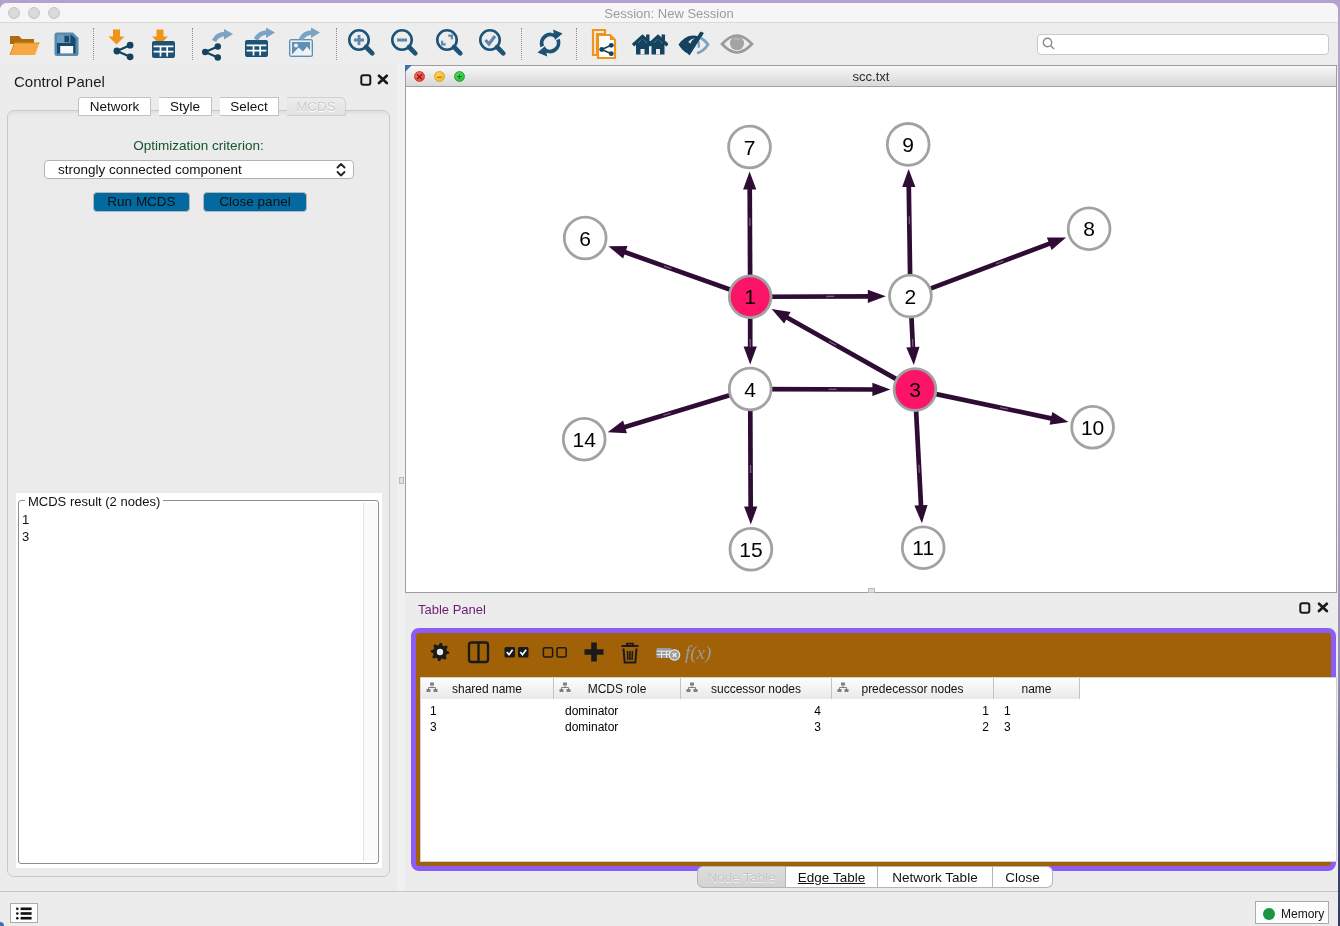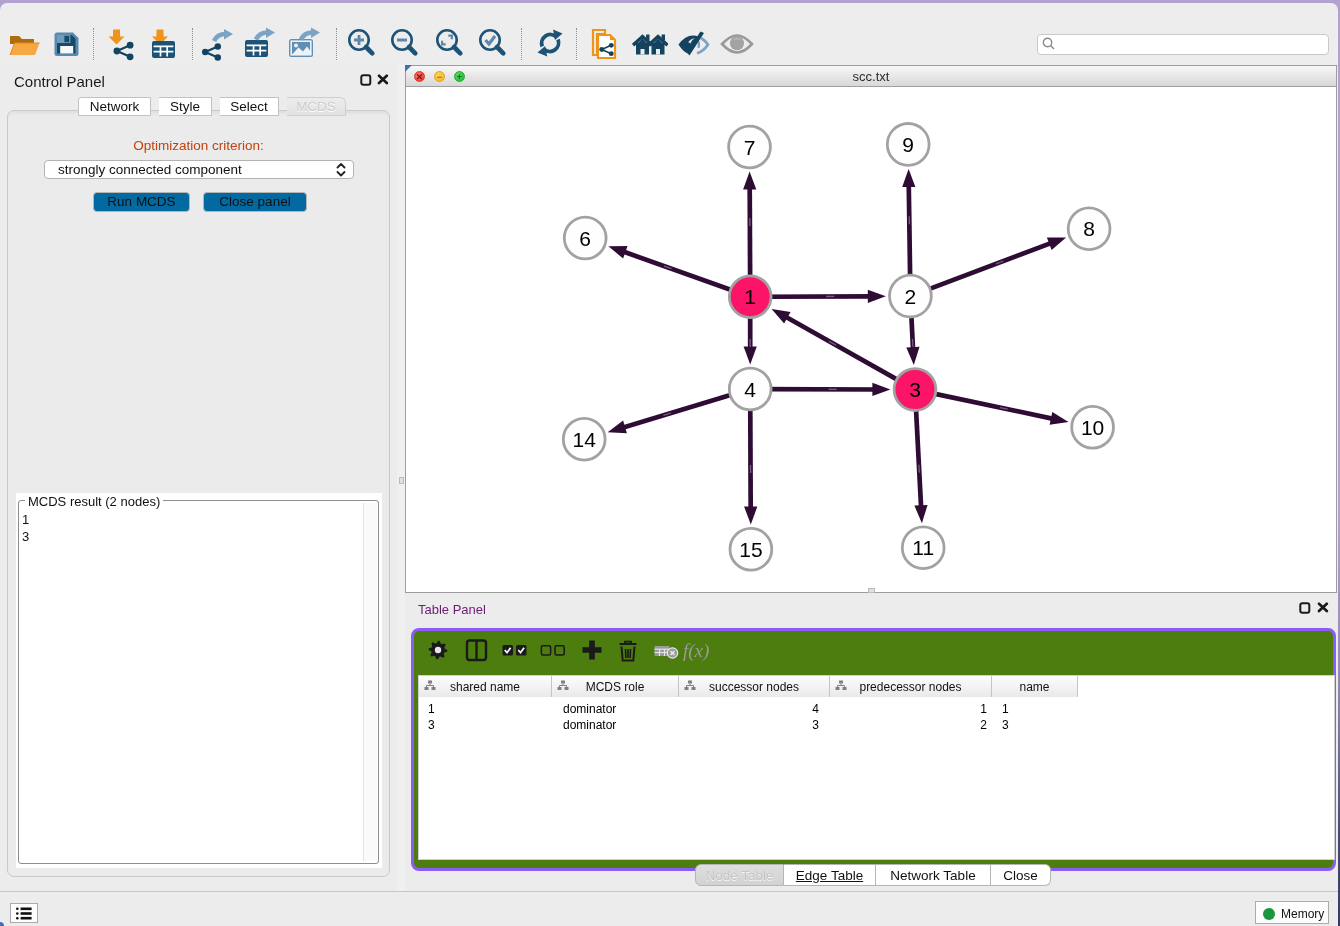--- a/index.html
+++ b/index.html
@@ -33,21 +33,21 @@
   display:flex; align-items:center; justify-content:center; }
 .tab.first { border-left:1px solid #c2c2c2; border-radius:3px 0 0 0; }
 .tab.sel { background:linear-gradient(#ececec,#e2e2e2); color:#ccc;
   text-shadow:0 1px 0 #fff; border-radius:0 6px 0 0; border-color:#cfcfcf; }
 #cpTabs { left:78px; top:33px; height:19px;gap:8px; }
 #cpTabs .w1{width:73px;} #cpTabs .w2{width:53px;} #cpTabs .w3{width:59px;} #cpTabs .w4{width:59px;}
 #cpBody { position:absolute; left:7px; top:46px; width:383px; height:767px;
   border:1px solid #c9c9c9; border-radius:7px; background:#ebebeb;
   box-shadow:inset 0 4px 3px -2px #dedede; }
 #optlbl { position:absolute; left:0; top:74px; width:100%; text-align:center;
-  font-size:13.5px; color:#c2410c; }
+  font-size:13.5px; color:#14532d; }
 #combo { position:absolute; left:44px; top:96px; width:310px; height:19px;
   background:#fff; border:1px solid #b3b3b3; border-radius:4px;
   font-size:13.5px; color:#111; line-height:17px; padding-left:13px; }
 .btn { position:absolute; height:20px; background:#0369a1; border:1px solid #b5b5b5;
   border-radius:4px; font-size:13.5px; color:#111; text-align:center; line-height:18px; }
 #runbtn { left:93px; top:128px; width:97px; }
 #closebtn { left:203px; top:128px; width:104px; }
 #mcdsbox { position:absolute; left:16px; top:429px; width:366px; height:375px; background:#fff; }
 #mcdsline { position:absolute; left:2px; top:7px; width:361px; height:364px;
   border:1px solid #8e8e8e; border-radius:3px; }
@@ -71,21 +71,21 @@
 #myel { left:28px; background:radial-gradient(circle at 35% 30%, #fdd44f, #f6bd31 70%); border:1px solid #dfa023; }
 #mgrn { left:48px; background:radial-gradient(circle at 35% 30%, #59d666, #2cc03e 70%); border:1px solid #24a834; }
 .macg { position:absolute; font-size:9px; font-weight:bold; width:100%; text-align:center; line-height:10px; }
 #graph { position:absolute; left:-1px; top:21px; }
 #hgrip { position:absolute; left:868px; top:585px; width:7px; height:5px;
   background:#e0e0e0; border:1px solid #bbb; }
 
 #tpanel { position:absolute; left:405px; top:590px; width:933px; height:298px; background:#ececec; }
 #tpTitle { position:absolute; left:13px; top:9px; font-size:13px; color:#701a75; }
 #tpInner { position:absolute; left:6px; top:35px; width:925px; height:243px;
-  background:#4d7c0f; border:3px solid #8b5cf6; border-radius:8px; }
+  background:#a16207; border:5px solid #8b5cf6; border-radius:8px; }
 #ttable { position:absolute; left:4px; top:44px; width:917px; height:185px; background:#fff; border:1px solid #d0d0d0; }
 #thead { position:absolute; left:0; top:0; height:21px; width:659px; display:flex;
   background:linear-gradient(#fdfdfd,#e9e9e9); font-size:12px; color:#111; }
 .th { border-right:1px solid #c4c4c4; position:relative; display:flex;
   align-items:center; justify-content:center; }
 .thico { position:absolute; left:5px; top:4px; }
 .trow { position:absolute; font-size:12px; color:#000; }
 
 #btabs { left:281px; top:233px; height:22px; font-size:13.5px; position:absolute; }
 #btabs .tab { border-color:#b5b5b5; }
@@ -102,20 +102,26 @@
   background:#fdfdfd; border:1px solid #ababab; font-size:12px; color:#111; }
 #memdot { position:absolute; left:6.5px; top:5.5px; width:12px; height:12px;
   border-radius:50%; background:#1b9640; }
 #memtxt { position:absolute; left:25px; top:4.5px; }
 #dockblue { position:absolute; left:0; top:919px; width:4px; height:7px; background:#3f6fb5; border-radius:0 4px 0 0; }
 </style>
 </head>
 <body>
 <div id="deskR"></div>
 <div id="win">
+  <div id="titlebar">
+    <div class="tl t1"></div>
+      <div class="tl t2"></div>
+      <div class="tl t3"></div>
+    <div id="apptitle">Session: New Session</div>
+  </div>
   <div id="toolbar">
     <div class="tsep" style="left:93px"></div>
     <div class="tsep" style="left:192px"></div>
     <div class="tsep" style="left:336px"></div>
     <div class="tsep" style="left:521px"></div>
     <div class="tsep" style="left:576px"></div>
     <div id="search"></div>
 <svg class="ic" style="left:6px;top:3px" width="36" height="36" viewBox="0 0 36 36">
         <path d="M4,10 h9 l3,3 h12 v5 h-24 z" fill="#ae6c0d"></path>
         <path d="M4,29 l4.5,-12 h25 l-4.5,12 z" fill="#f7a843"></path>

